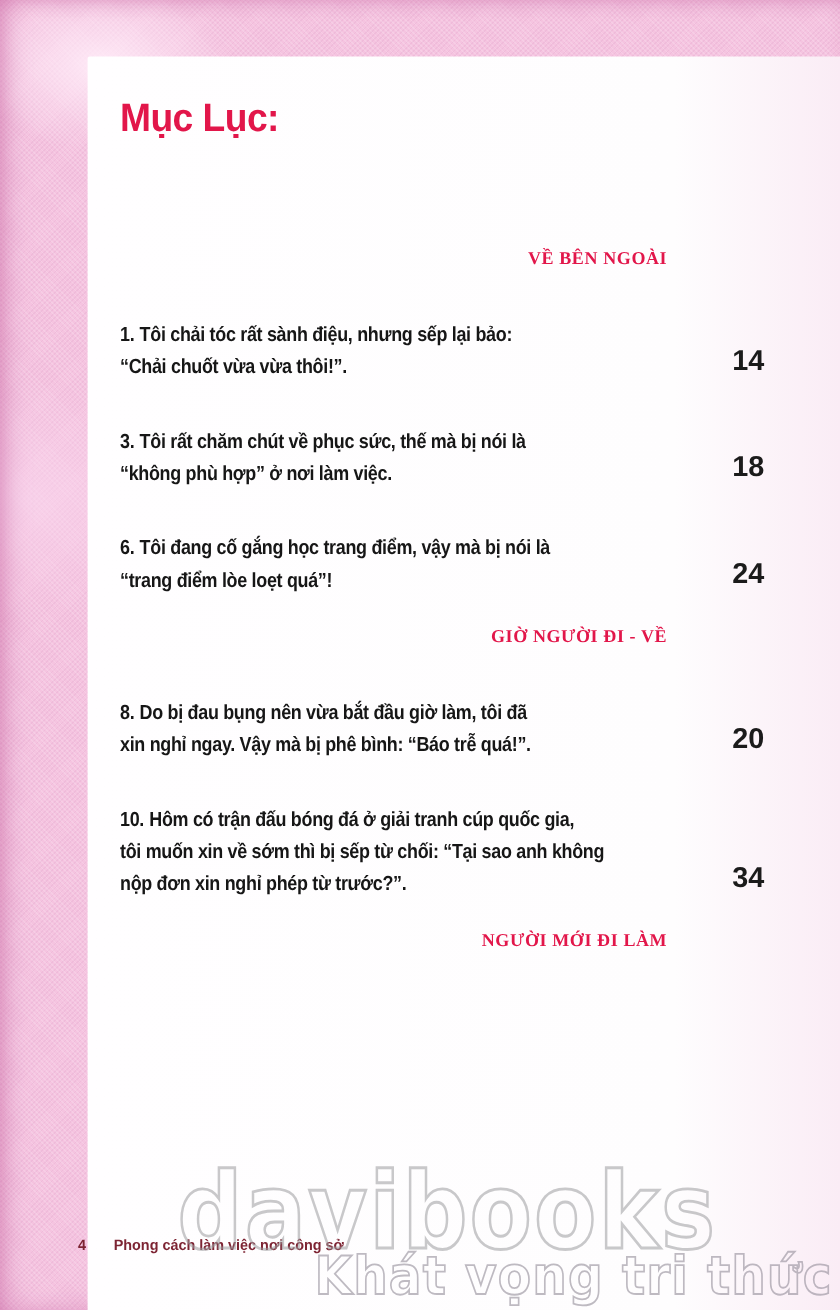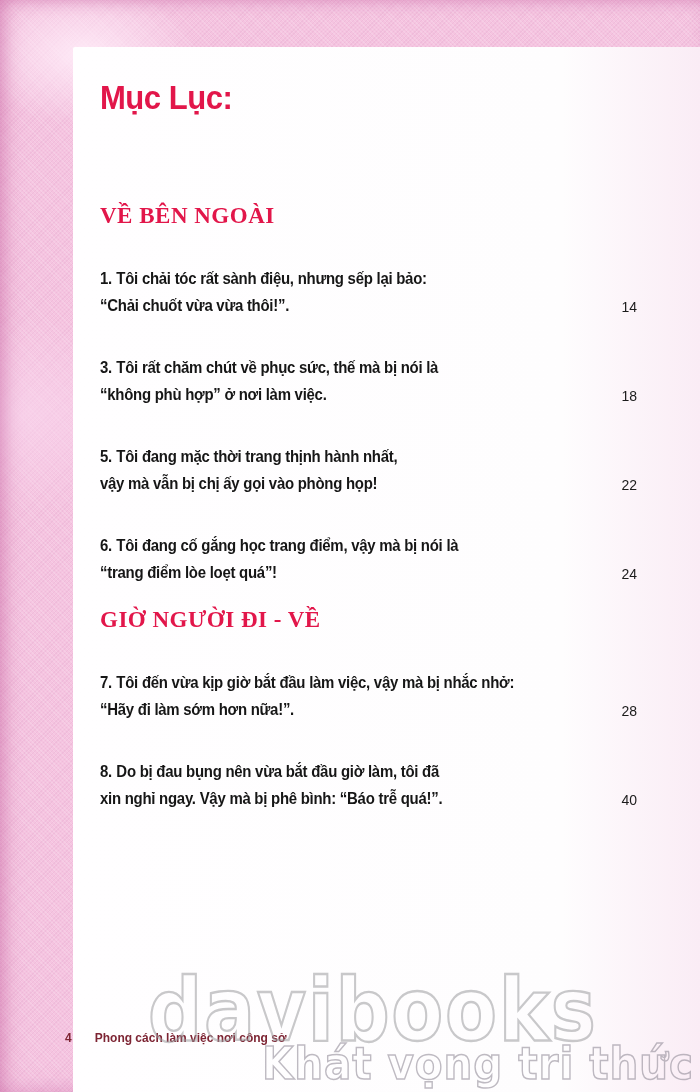--- a/index.html
+++ b/index.html
@@ -33,43 +33,43 @@
   }
   .doc-title{
     margin:33px 0 0 0;
     font-size:33px;font-weight:bold;color:#e2164a;
     letter-spacing:-0.5px;line-height:1.1;
     transform:scaleX(0.94);transform-origin:left top;
   }
   .toc-section:first-of-type .section-heading{margin-top:86px;}
   .section-heading{
     width:456px;margin:20px 0 10px 0;
-    text-align:left;
+    text-align:right;
     font-family:"Liberation Serif",serif;
-    font-size:23px;font-weight:bold;color:#e2164a;
+    font-size:15px;font-weight:bold;color:#e2164a;
     letter-spacing:0.5px;line-height:28px;
   }
   .toc-item{
     position:relative;
     margin-bottom:2px;
     padding-right:76px;
     margin-top:35px;
   }
   .toc-text{
     display:block;
     font-size:17px;font-weight:bold;color:#161616;
     letter-spacing:-0.3px;line-height:27px;
     transform:scaleX(0.88);transform-origin:left top;
     white-space:nowrap;
   }
   .line{display:block;}
   .num{margin-right:5px;}
   .toc-page{
     position:absolute;right:0;bottom:4px;
-    font-size:14px;font-weight:normal;color:#1b1b1b;
+    font-size:24px;font-weight:bold;color:#1b1b1b;
   }
   .footer{
     position:absolute;left:65px;top:1030px;z-index:2;
     display:flex;align-items:baseline;gap:24px;
     font-size:12.5px;font-weight:bold;color:#7d2433;
     letter-spacing:0;line-height:16px;
     transform:scaleX(0.96);transform-origin:left top;
   }
   .watermark-main{
     position:absolute;left:148px;top:966px;z-index:3;
@@ -113,62 +113,57 @@
 
   <div class="toc-item">
     <div class="toc-text">
       <span class="line"><b class="num">3.</b><span class="first-line-text">Tôi rất chăm chút về phục sức, thế mà bị nói là</span></span>
     <span class="line">“không phù hợp” ở nơi làm việc.</span>
                 </div>
     <div class="toc-page">18</div>
   </div>
 
 
-  <div class="toc-item">
-    <div class="toc-text">
-      <span class="line"><b class="num">5.</b><span class="first-line-text">Tôi đang mặc thời trang thịnh hành nhất,</span></span>
-    <span class="line">vậy mà vẫn bị chị ấy gọi vào phòng họp!</span>
-                </div>
-    <div class="toc-page">22</div>
-  </div>
 
   <div class="toc-item">
     <div class="toc-text">
       <span class="line"><b class="num">6.</b><span class="first-line-text">Tôi đang cố gắng học trang điểm, vậy mà bị nói là</span></span>
     <span class="line">“trang điểm lòe loẹt quá”!</span>
                 </div>
     <div class="toc-page">24</div>
   </div>
 </div>
   </section>
 
   <section class="toc-section">
     <h2 class="section-heading">GIỜ NGƯỜI ĐI - VỀ</h2>
     <div class="section-items">
-  <div class="toc-item">
-    <div class="toc-text">
-      <span class="line"><b class="num">7.</b><span class="first-line-text">Tôi đến vừa kịp giờ bắt đầu làm việc, vậy mà bị nhắc nhở:</span></span>
-    <span class="line">“Hãy đi làm sớm hơn nữa!”.</span>
-                </div>
-    <div class="toc-page">28</div>
-  </div>
 
   <div class="toc-item">
     <div class="toc-text">
       <span class="line"><b class="num">8.</b><span class="first-line-text">Do bị đau bụng nên vừa bắt đầu giờ làm, tôi đã</span></span>
     <span class="line">xin nghỉ ngay. Vậy mà bị phê bình: “Báo trễ quá!”.</span>
                 </div>
-    <div class="toc-page">40</div>
+    <div class="toc-page">20</div>
   </div>
 
 
+  <div class="toc-item">
+    <div class="toc-text">
+      <span class="line"><b class="num">10.</b><span class="first-line-text">Hôm có trận đấu bóng đá ở giải tranh cúp quốc gia,</span></span>
+    <span class="line">tôi muốn xin về sớm thì bị sếp từ chối: “Tại sao anh không</span>
+                  <span class="line">nộp đơn xin nghỉ phép từ trước?”.</span>
+                </div>
+    <div class="toc-page">34</div>
+  </div>
 </div>
   </section>
 
   <section class="toc-section">
+    <h2 class="section-heading">NGƯỜI MỚI ĐI LÀM</h2>
   </section>
 </div>
     </div>
   </div>
 
   <div class="footer">
     <span>4</span>
     <span>Phong cách làm việc nơi công sở</span>
   </div>
 

